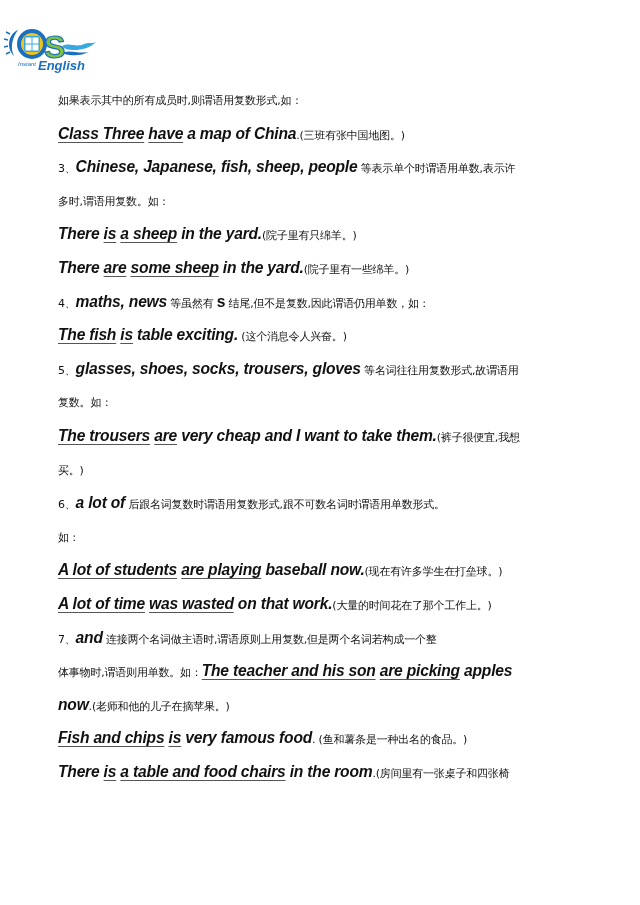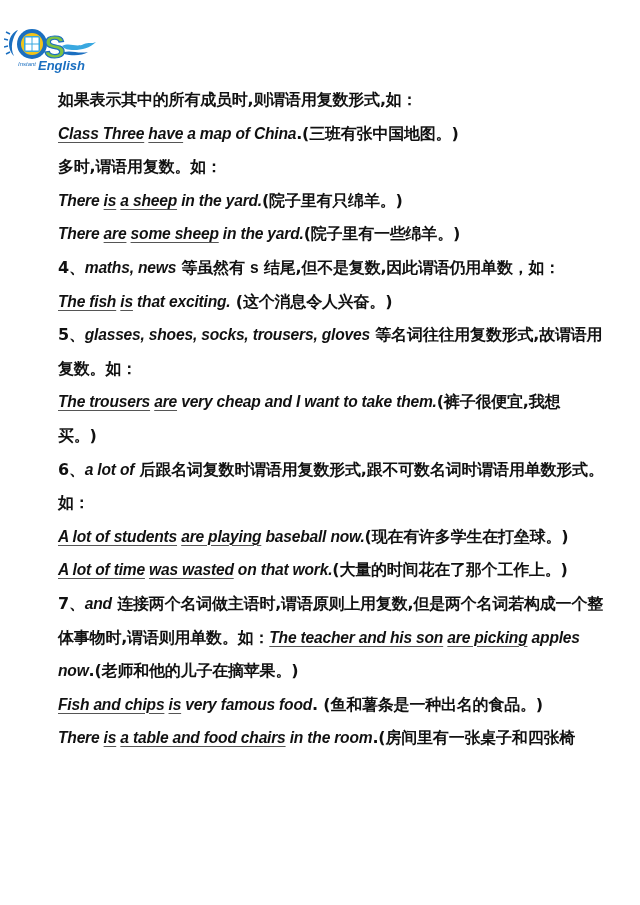--- a/index.html
+++ b/index.html
@@ -16,21 +16,21 @@
   }
   .line {
     height: 33.6px; line-height: 33.6px; font-size: 15.2px; white-space: nowrap;
     letter-spacing: -0.2px;
   }
   .en {
     font-family: "Liberation Sans", "DejaVu Sans", sans-serif;
     font-weight: bold; font-style: italic; font-size: 15.6px; text-align: center;
   }
   .u { text-decoration: underline; text-decoration-thickness: 1.2px; text-underline-offset: 3px; text-decoration-color: #555; }
-  .cn { font-size: 16px; font-weight: bold; }
+  .cn { font-size: 11px; }
 </style>
 </head>
 <body>
 
 <div class="logo">
   <svg width="92" height="52" viewBox="0 0 92 52">
 
     <path d="M14 8 C4 12 2 26 10 34 C6 26 8 16 14 8 Z" fill="#1b6fc0"></path>
     <path d="M6 12 L2 10 M4 18 L0 17 M4 24 L0 25 M6 30 L2 32" stroke="#1b6fc0" stroke-width="1.5"></path>
 
@@ -48,25 +48,26 @@
     <path d="M60 30 C68 28 74 32 84 30 C78 34 68 34 60 32 Z" fill="#1b6fc0"></path>
 
     <text x="14" y="44" font-family="Liberation Sans, sans-serif" font-style="italic" font-size="6" fill="#1b6fc0">Instant</text>
     <text x="34" y="48" font-family="Liberation Sans, sans-serif" font-weight="bold" font-style="italic" font-size="13" fill="#1b6fc0">English</text>
   </svg>
 </div>
 
 <div class="content" id="content">
     <div class="line"><span class="cn">如果表示其中的所有成员时,则谓语用复数形式,如：</span></div>
     <div class="line"><span class="en u">Class Three</span><span class="en"> </span><span class="en u">have</span><span class="en"> a map of China</span><span class="cn">.(三班有张中国地图。)</span></div>
+    <div class="line"><span class="cn">3、</span><span class="en">Chinese, Japanese, fish, sheep, people</span><span class="cn"> 等表示单个时谓语用单数,表示许</span></div>
     <div class="line"><span class="cn">多时,谓语用复数。如：</span></div>
     <div class="line"><span class="en">There </span><span class="en u">is</span><span class="en"> </span><span class="en u">a sheep</span><span class="en"> in the yard.</span><span class="cn">(院子里有只绵羊。)</span></div>
     <div class="line"><span class="en">There </span><span class="en u">are</span><span class="en"> </span><span class="en u">some sheep</span><span class="en"> in the yard.</span><span class="cn">(院子里有一些绵羊。)</span></div>
     <div class="line"><span class="cn">4、</span><span class="en">maths, news</span><span class="cn"> 等虽然有 </span><span class="en" style="font-style: normal;">s</span><span class="cn"> 结尾,但不是复数,因此谓语仍用单数，如：</span></div>
-    <div class="line"><span class="en u">The fish</span><span class="en"> </span><span class="en u">is</span><span class="en"> that exciting.</span><span class="cn"> (这个消息令人兴奋。)</span></div>
+    <div class="line"><span class="en u">The fish</span><span class="en"> </span><span class="en u">is</span><span class="en"> table exciting.</span><span class="cn"> (这个消息令人兴奋。)</span></div>
     <div class="line"><span class="cn">5、</span><span class="en">glasses, shoes, socks, trousers, gloves</span><span class="cn"> 等名词往往用复数形式,故谓语用</span></div>
     <div class="line"><span class="cn">复数。如：</span></div>
     <div class="line"><span class="en u">The trousers</span><span class="en"> </span><span class="en u">are</span><span class="en"> very cheap and I want to take them.</span><span class="cn">(裤子很便宜,我想</span></div>
     <div class="line"><span class="cn">买。)</span></div>
     <div class="line"><span class="cn">6、</span><span class="en">a lot of</span><span class="cn"> 后跟名词复数时谓语用复数形式,跟不可数名词时谓语用单数形式。</span></div>
     <div class="line"><span class="cn">如：</span></div>
     <div class="line"><span class="en u">A lot of students</span><span class="en"> </span><span class="en u">are playing</span><span class="en"> baseball now.</span><span class="cn">(现在有许多学生在打垒球。)</span></div>
     <div class="line"><span class="en u">A lot of time</span><span class="en"> </span><span class="en u">was wasted</span><span class="en"> on that work.</span><span class="cn">(大量的时间花在了那个工作上。)</span></div>
     <div class="line"><span class="cn">7、</span><span class="en">and</span><span class="cn"> 连接两个名词做主语时,谓语原则上用复数,但是两个名词若构成一个整</span></div>
     <div class="line"><span class="cn">体事物时,谓语则用单数。如：</span><span class="en u">The teacher and his son</span><span class="en"> </span><span class="en u">are picking</span><span class="en"> apples</span></div>

